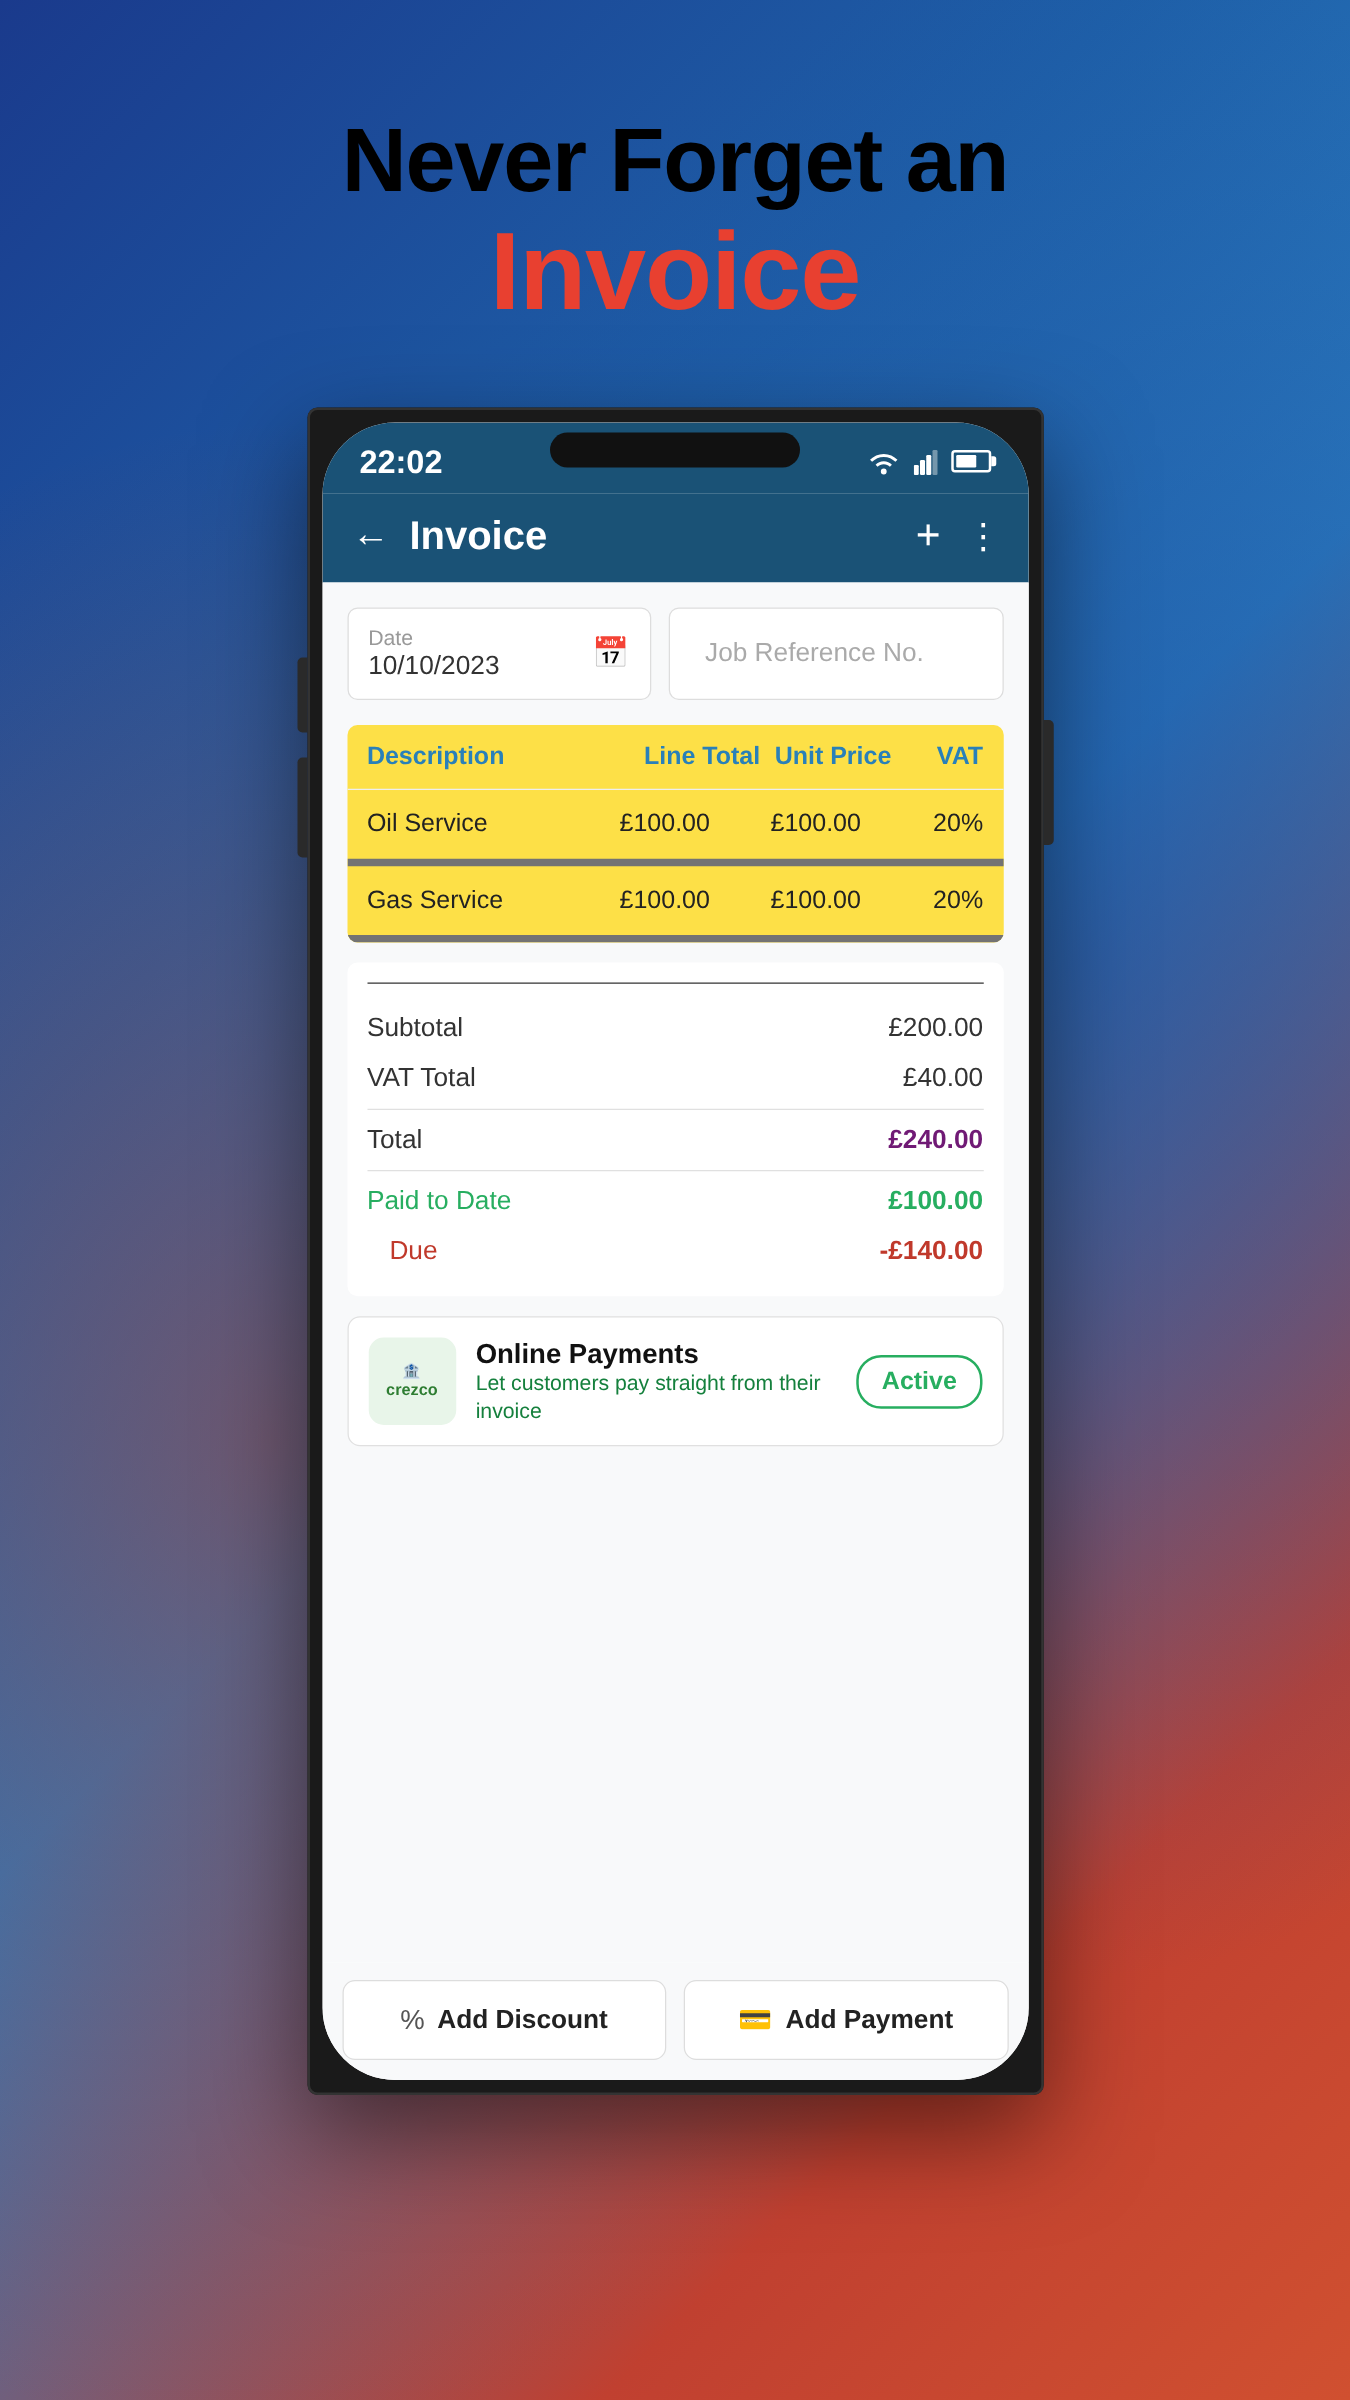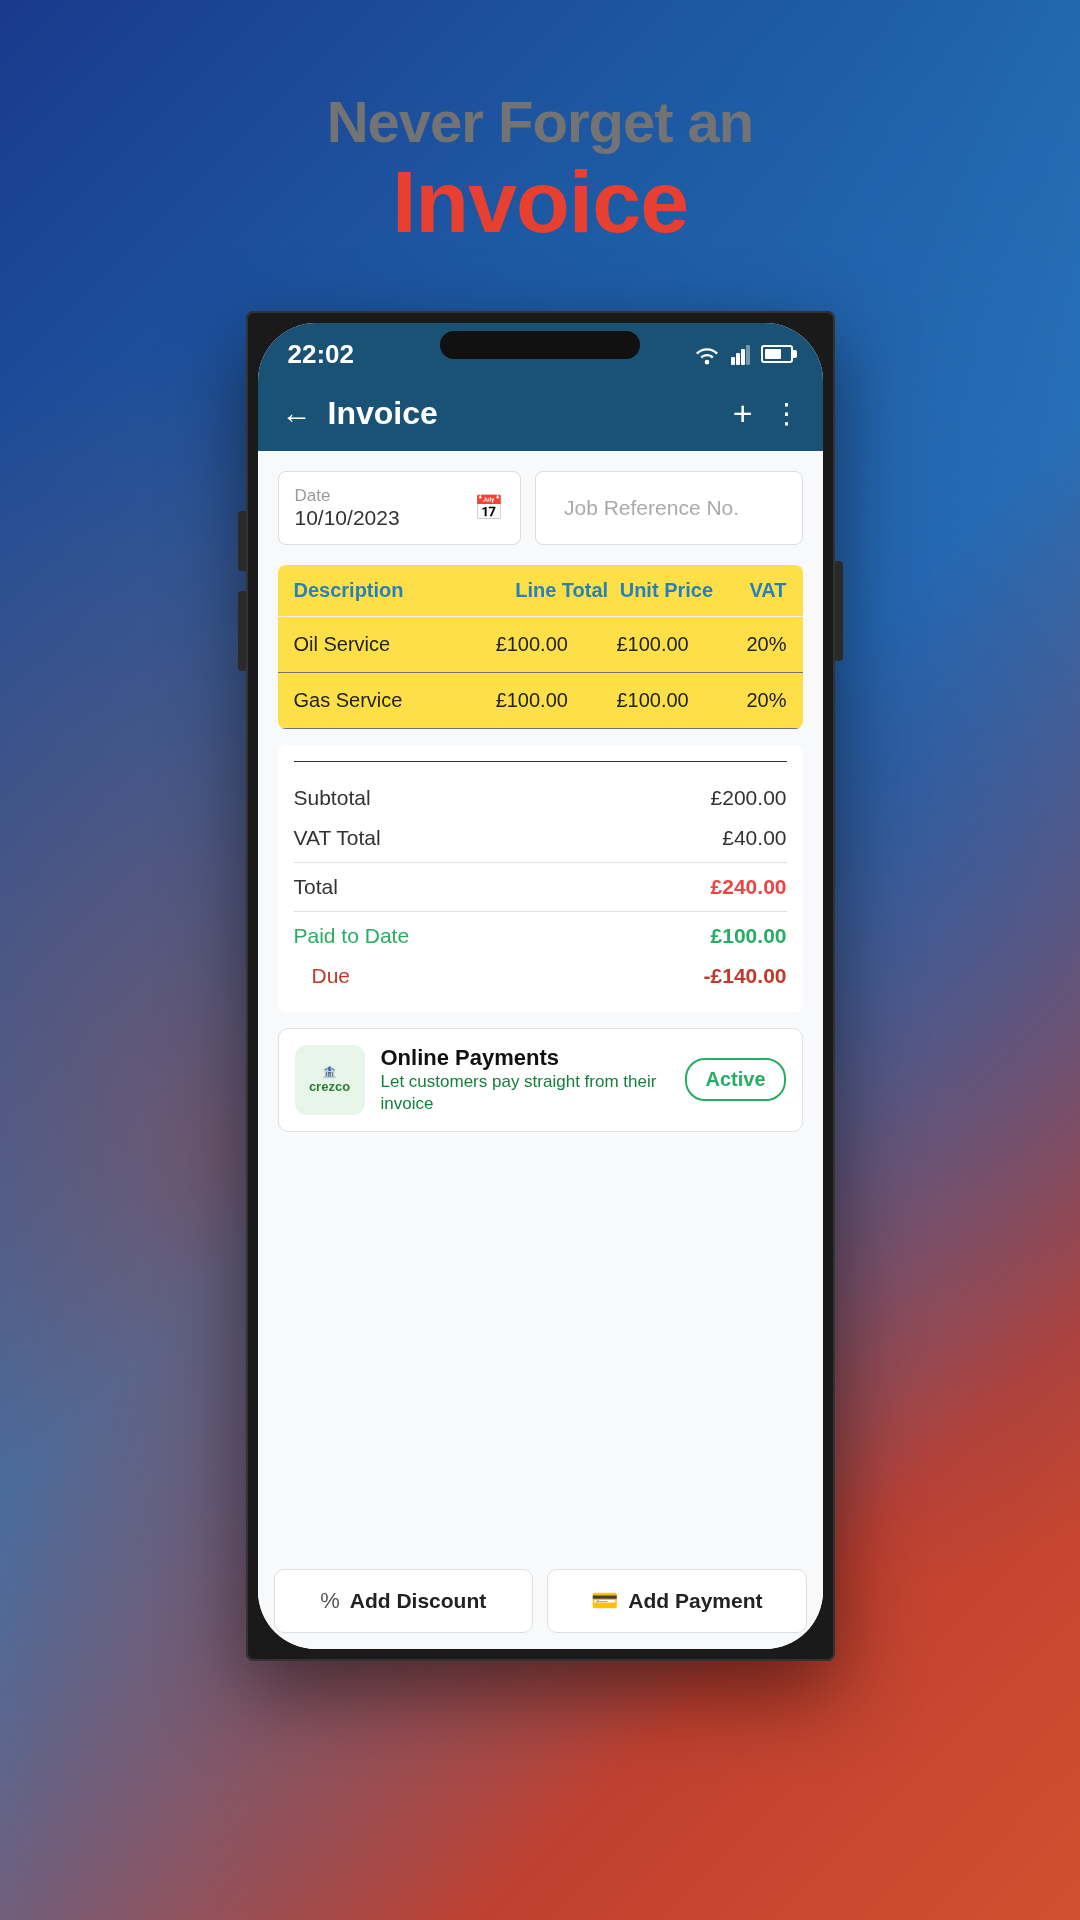--- a/index.html
+++ b/index.html
@@ -32,23 +32,23 @@
     }
 
     
     .hero-text {
       margin-top: 90px;
       text-align: center;
       line-height: 1.1;
     }
 
     .hero-line1 {
-      font-size: 58px;
+      font-size: 72px;
       font-weight: 800;
-      color: #737373;
+      color: #000000;
       letter-spacing: -1px;
     }
 
     .hero-line2 {
       font-size: 88px;
       font-weight: 800;
       color: #e84030;
       letter-spacing: -1px;
     }
 
@@ -309,21 +309,21 @@
     }
 
     .th-right {
       text-align: right;
     }
 
     .table-row {
       display: grid;
       grid-template-columns: 2fr 1fr 1fr 0.7fr;
       padding: 16px 16px;
-      border-bottom: 1px solid #737373;
+      border-bottom: 6px solid #737373;
       gap: 44px;
     }
 
     .td {
       font-size: 20px;
       color: #222;
     }
 
     .td-right {
       text-align: right;
@@ -354,21 +354,21 @@
       color: #333;
     }
 
     .total-value {
       font-size: 21px;
       color: #333;
     }
 
     .total-value-bold {
       font-size: 21px;
-      color: #ef4444;
+      color: #701a75;
       font-weight: 700;
       text-align: center;
     }
 
     .separator-thin {
       height: 1px;
       background: #e0e0e0;
       margin: 4px 0;
     }
 

